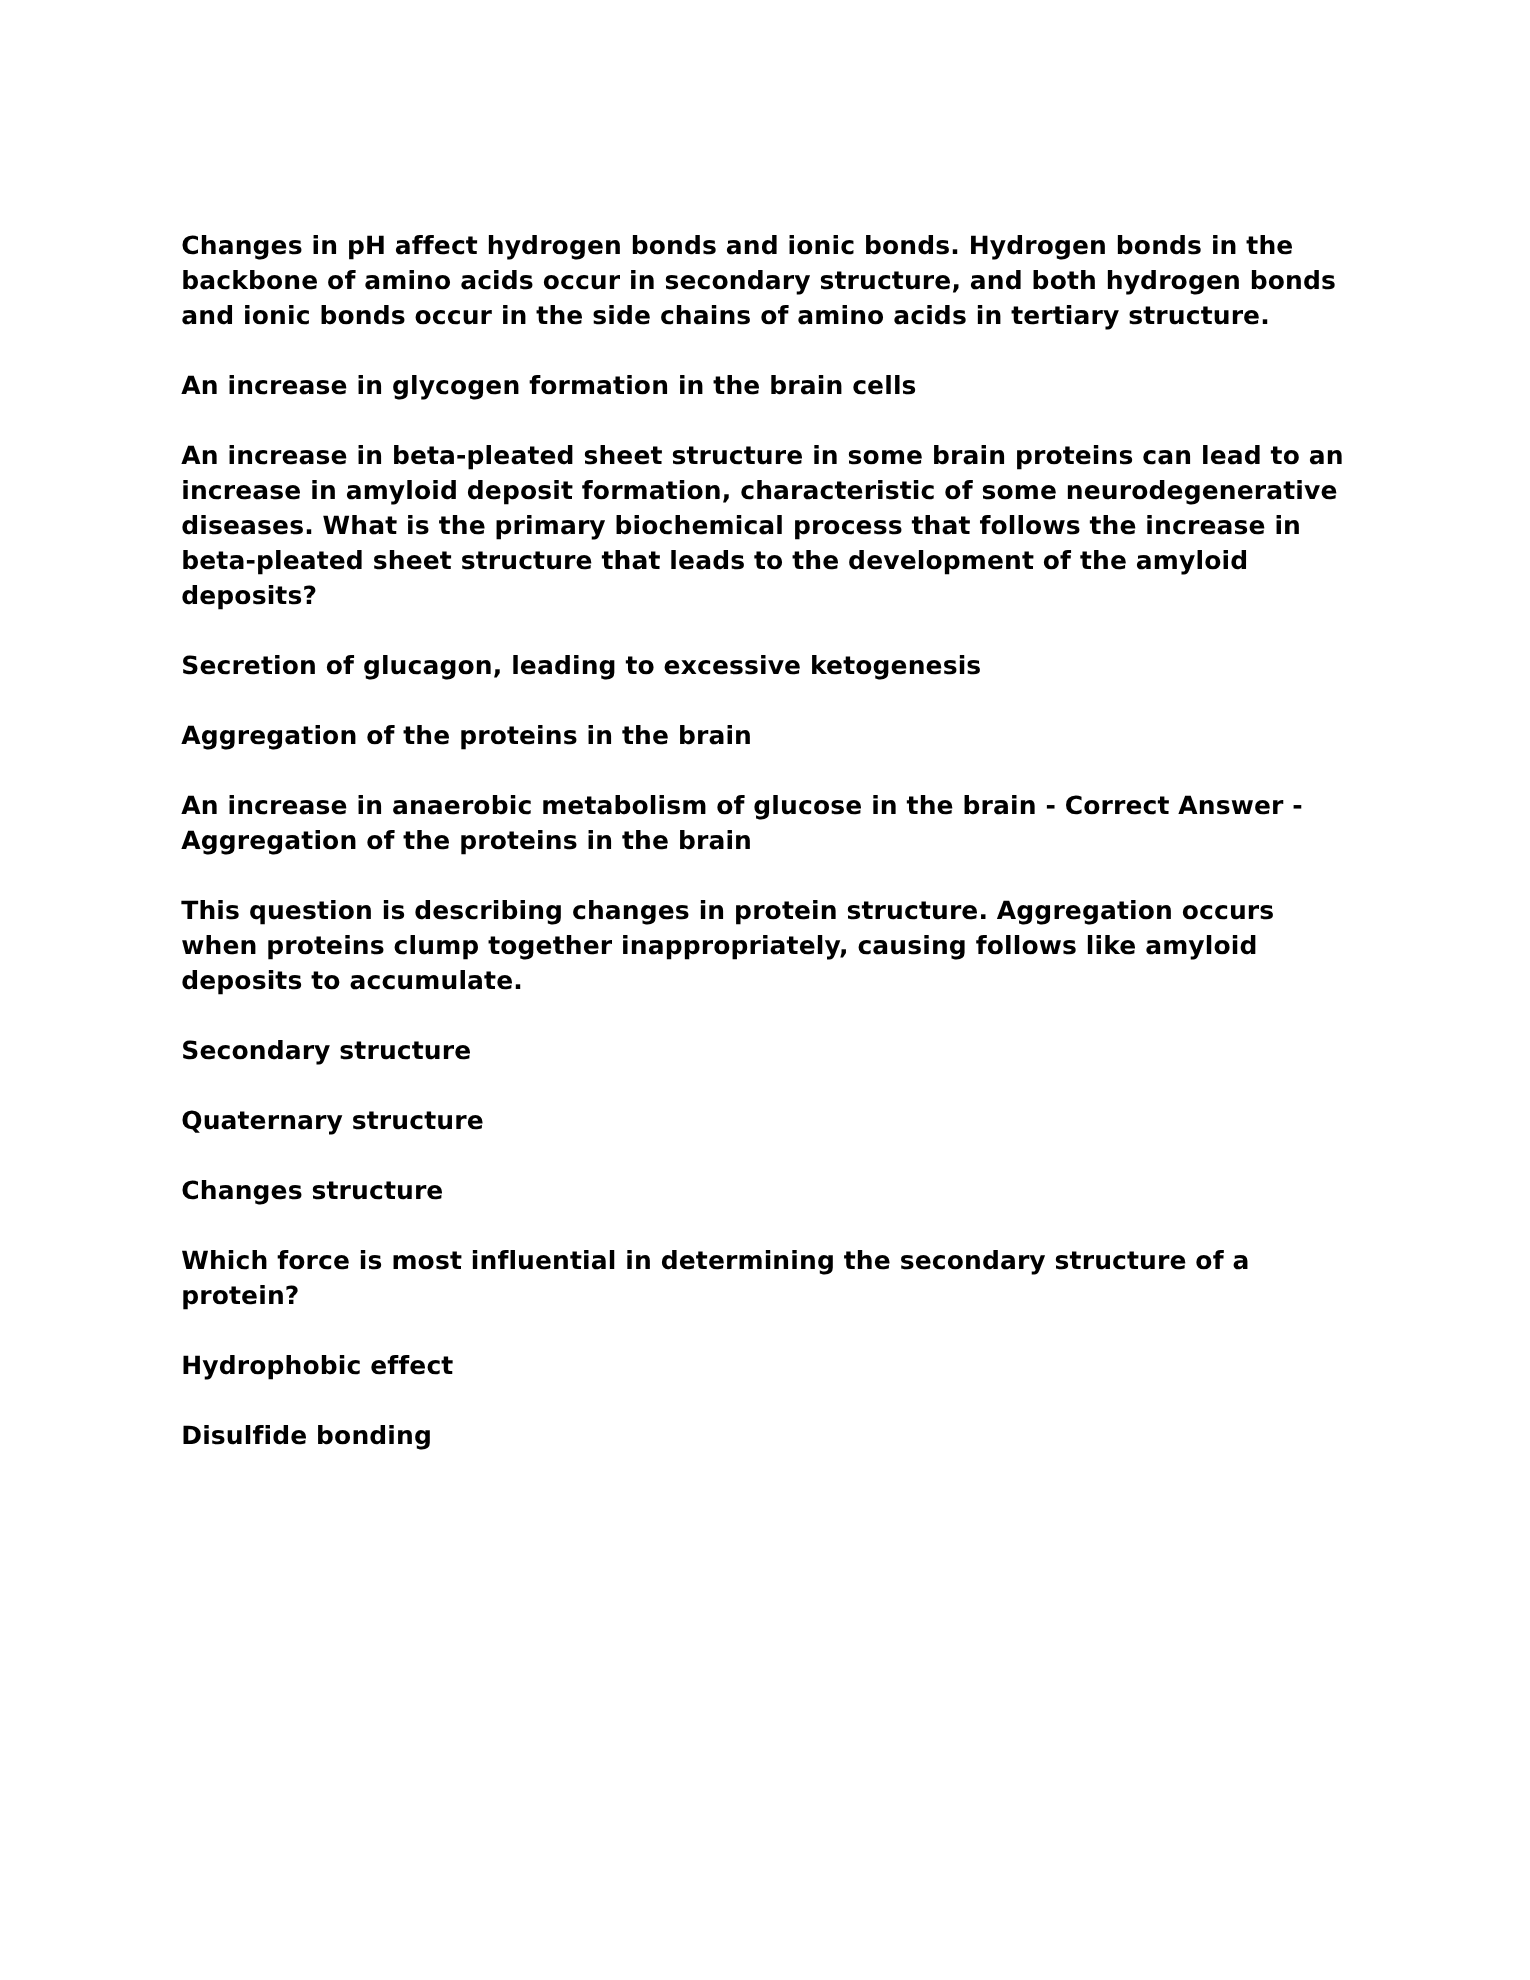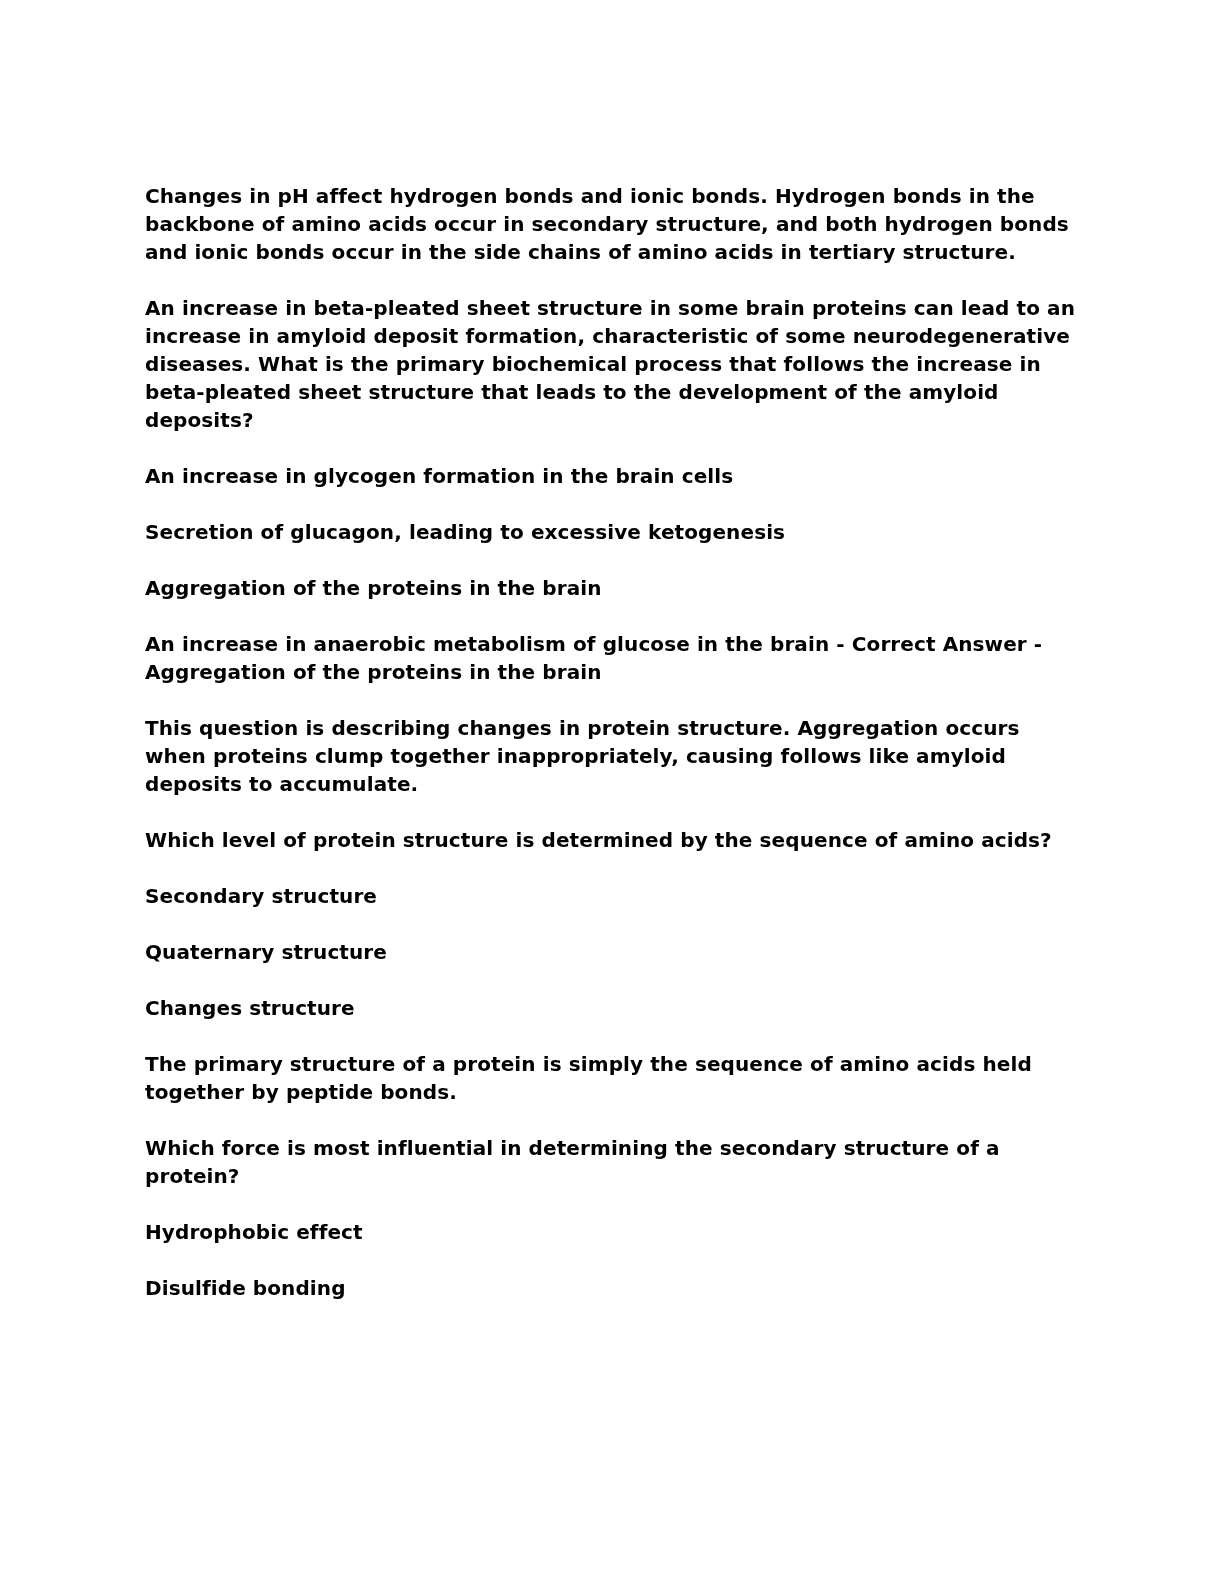--- a/index.html
+++ b/index.html
@@ -37,28 +37,26 @@
     margin: 0 0 28px 0;
     padding: 0;
   }
 </style>
 </head>
 <body>
 
 <div class="page">
   <div class="content">
       <p class="para">Changes in pH affect hydrogen bonds and ionic bonds. Hydrogen bonds in the backbone of amino acids occur in secondary structure, and both hydrogen bonds and ionic bonds occur in the side chains of amino acids in tertiary structure.</p>
+      <p class="para">An increase in glycogen formation in the brain cells</p>
       <p class="para">An increase in beta-pleated sheet structure in some brain proteins can lead to an increase in amyloid deposit formation, characteristic of some neurodegenerative diseases. What is the primary biochemical process that follows the increase in beta-pleated sheet structure that leads to the development of the amyloid deposits?</p>
-      <p class="para">An increase in glycogen formation in the brain cells</p>
       <p class="para">Secretion of glucagon, leading to excessive ketogenesis</p>
       <p class="para">Aggregation of the proteins in the brain</p>
       <p class="para">An increase in anaerobic metabolism of glucose in the brain - Correct Answer -Aggregation of the proteins in the brain</p>
       <p class="para">This question is describing changes in protein structure. Aggregation occurs when proteins clump together inappropriately, causing follows like amyloid deposits to accumulate.</p>
-      <p class="para">Which level of protein structure is determined by the sequence of amino acids?</p>
       <p class="para">Secondary structure</p>
       <p class="para">Quaternary structure</p>
       <p class="para">Changes structure</p>
-      <p class="para">The primary structure of a protein is simply the sequence of amino acids held together by peptide bonds.</p>
       <p class="para">Which force is most influential in determining the secondary structure of a protein?</p>
       <p class="para">Hydrophobic effect</p>
       <p class="para">Disulfide bonding</p>
     </div>
 </div>
 
 </body></html>

